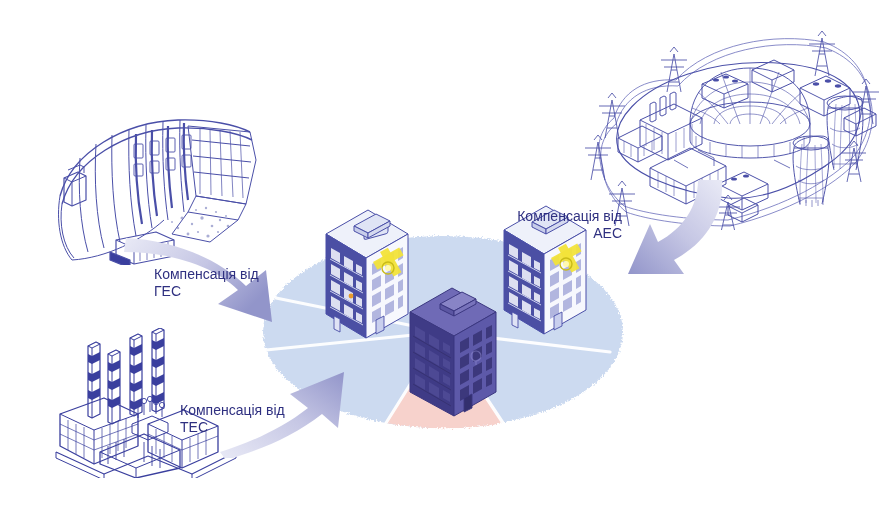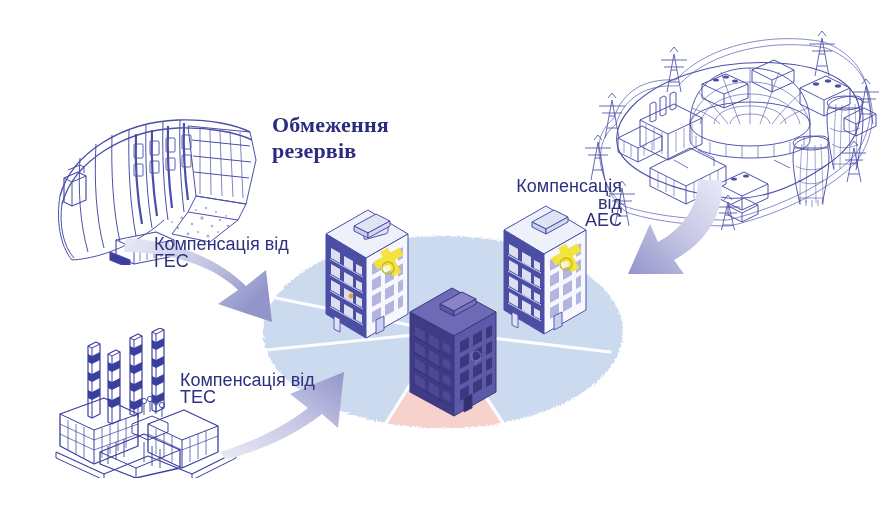--- a/index.html
+++ b/index.html
@@ -21,24 +21,25 @@
     font-size:22px;
     line-height:26px;
     color:#2b2b80;
     letter-spacing:0.2px;
     white-space:pre-line;
   }
 
   
   .lbl{
     font-family:"Liberation Sans", sans-serif;
-    font-size:18px;
+    font-size:14px;
     line-height:17px;
     color:#2f3080;
     white-space:pre-line;
+    margin-top:30px;
   }
   #lbl-hpp{left:154px; top:236px; text-align:left;}
   #lbl-tpp{left:180px; top:372px; text-align:left;}
   #lbl-npp{left:500px; top:178px; width:122px; text-align:right;}
   #lbl-short{left:398px; top:424px; width:160px; text-align:center;}
 
   svg{display:block;}
 </style>
 </head>
 <body>
@@ -697,22 +698,20 @@
       <rect x="62" y="50" width="9" height="28" fill="#f2e33a" opacity="0.95" transform="rotate(-29 62 50)"></rect>
       <circle cx="70" cy="66" r="6" fill="none" stroke="#c9bb18" stroke-width="1.4"></circle>
       <circle cx="70" cy="66" r="3" fill="#fff9b0"></circle>
     </g>
     <g stroke="#4a4fa8" stroke-width="0.9" fill="none">
       <path d="M16,114 L22,117 L22,130 L16,127 Z" fill="#dfe3f5"></path>
       <path d="M58,118 L66,114 L66,128 L58,132 Z" fill="#c9cfee"></path>
     </g>
   </svg>
 
-  <div class="abs" id="title">Обмеження
-резервів</div>
 
   <div class="abs lbl" id="lbl-hpp">Компенсація від
 ГЕС</div>
 
   <div class="abs lbl" id="lbl-tpp">Компенсація від
 ТЕС</div>
 
   <div class="abs lbl" id="lbl-npp">Компенсація від
 АЕС</div>
 

